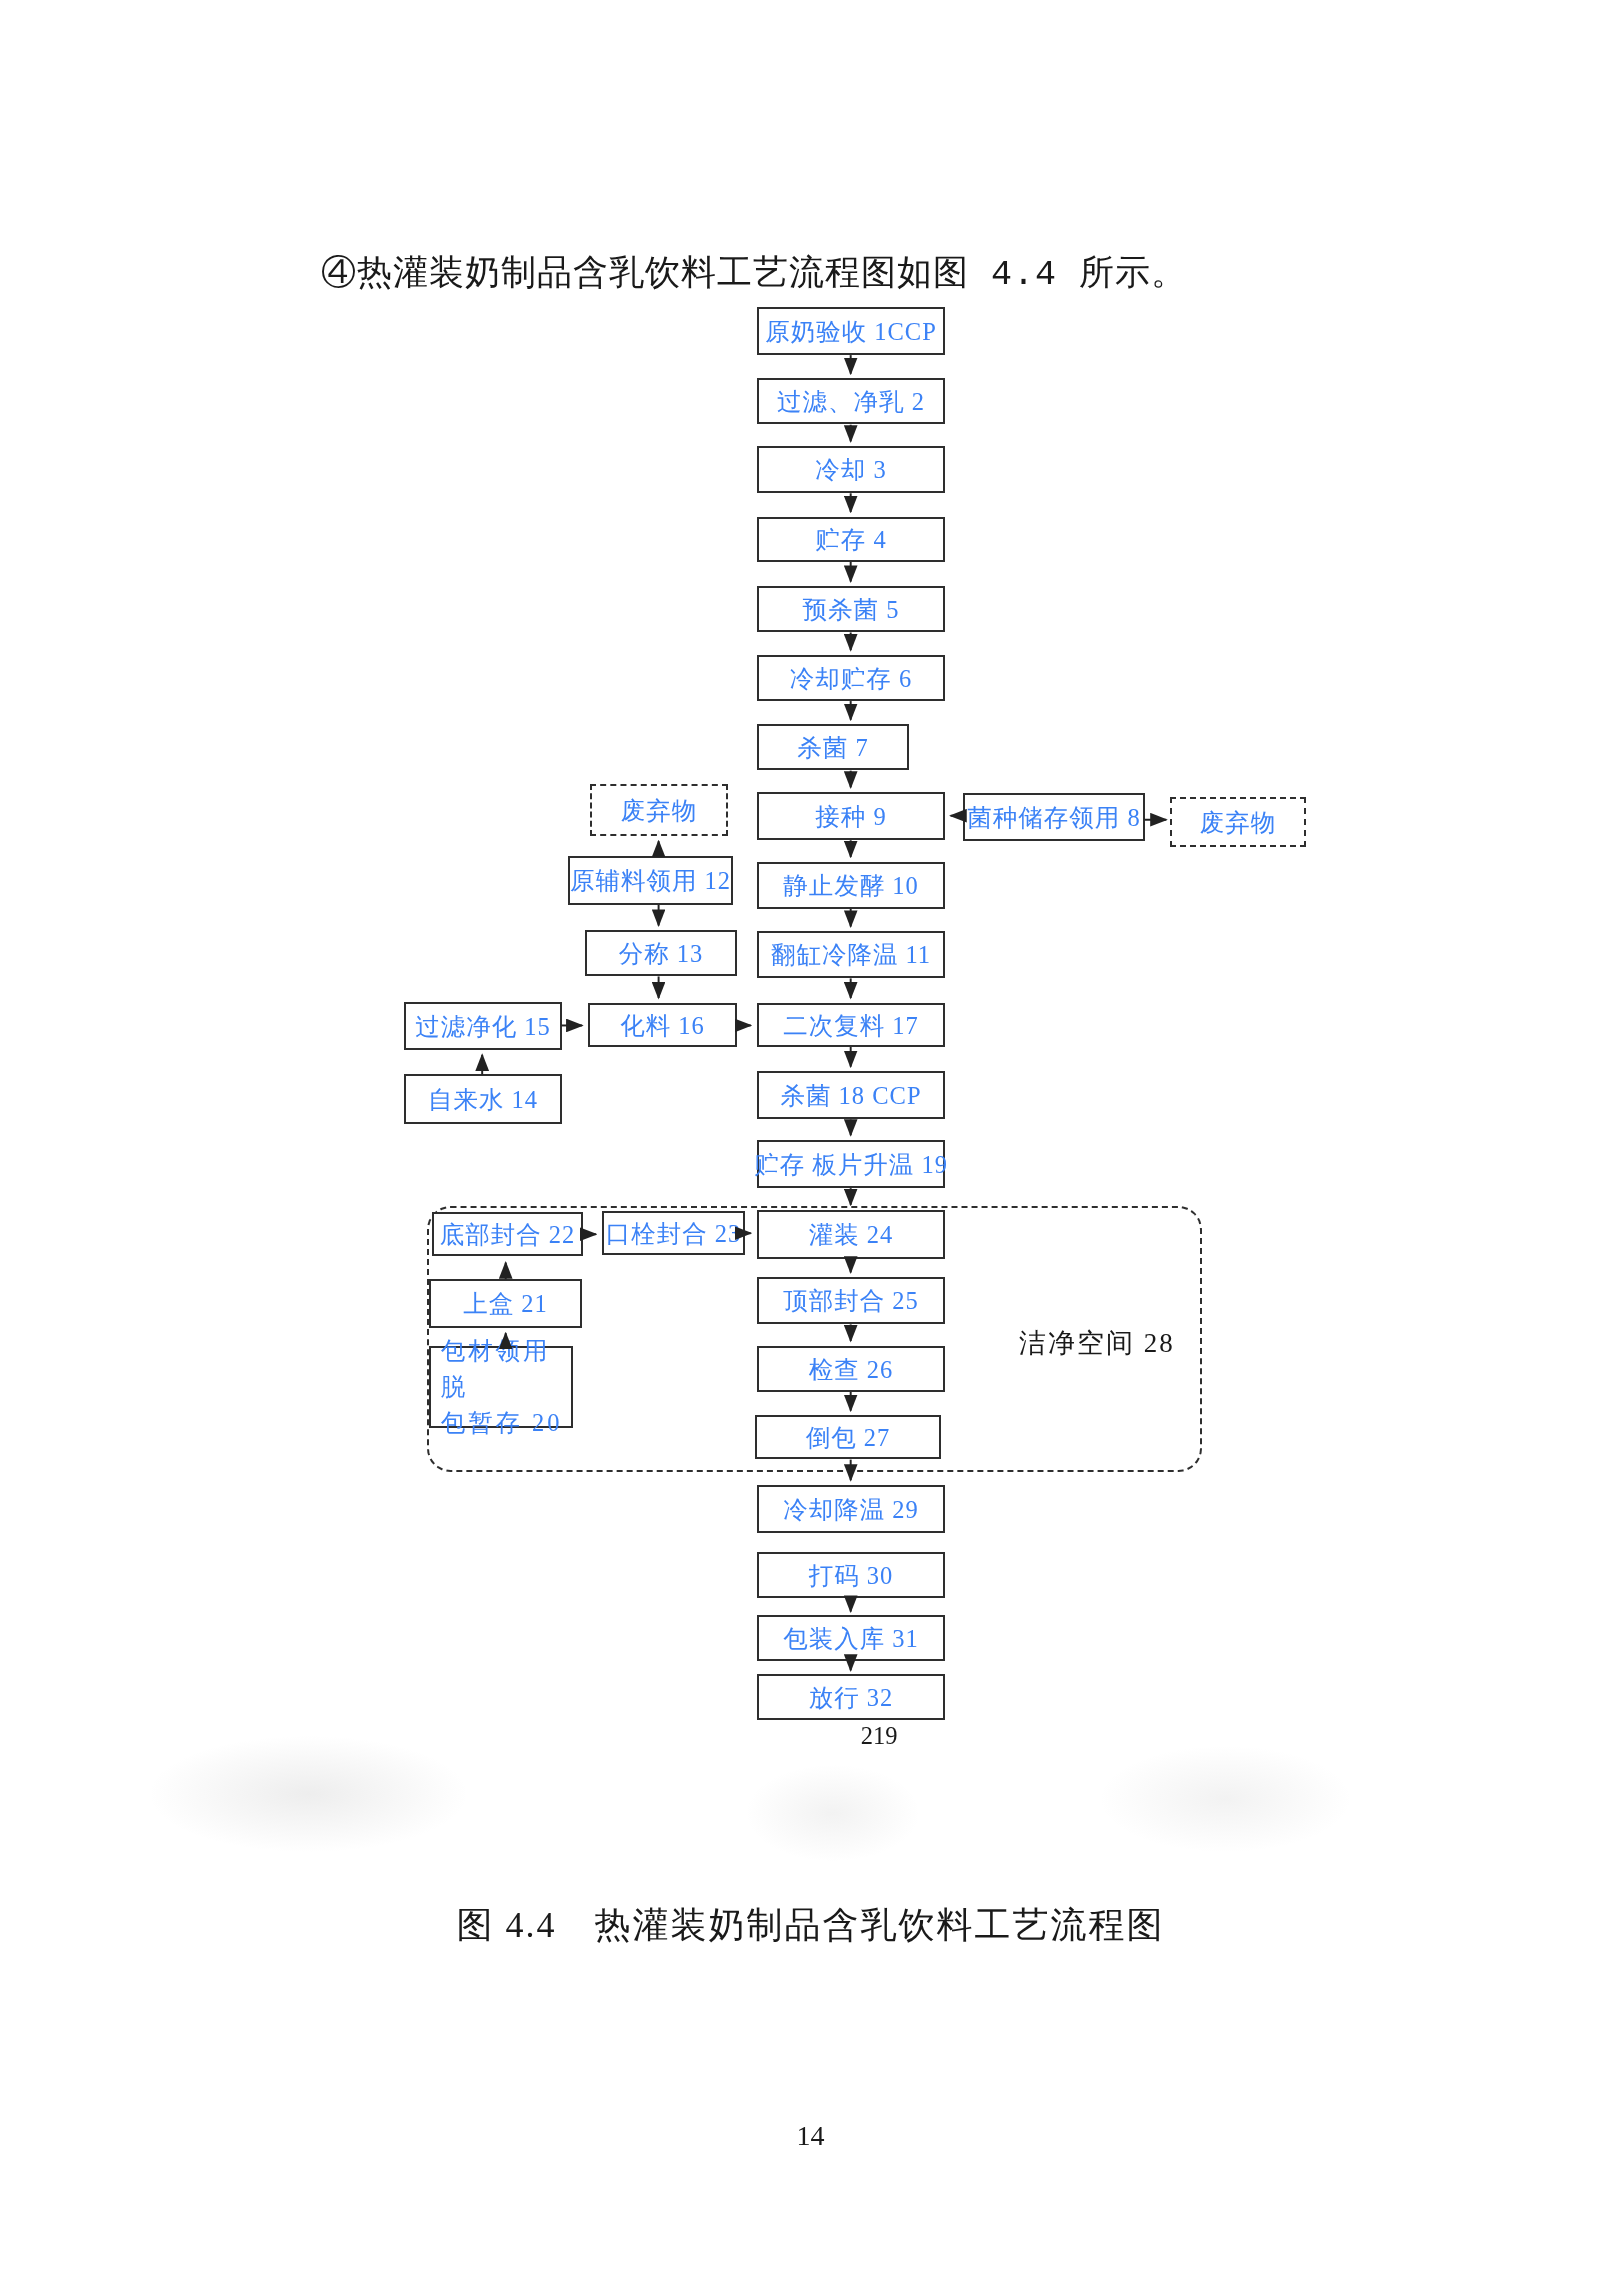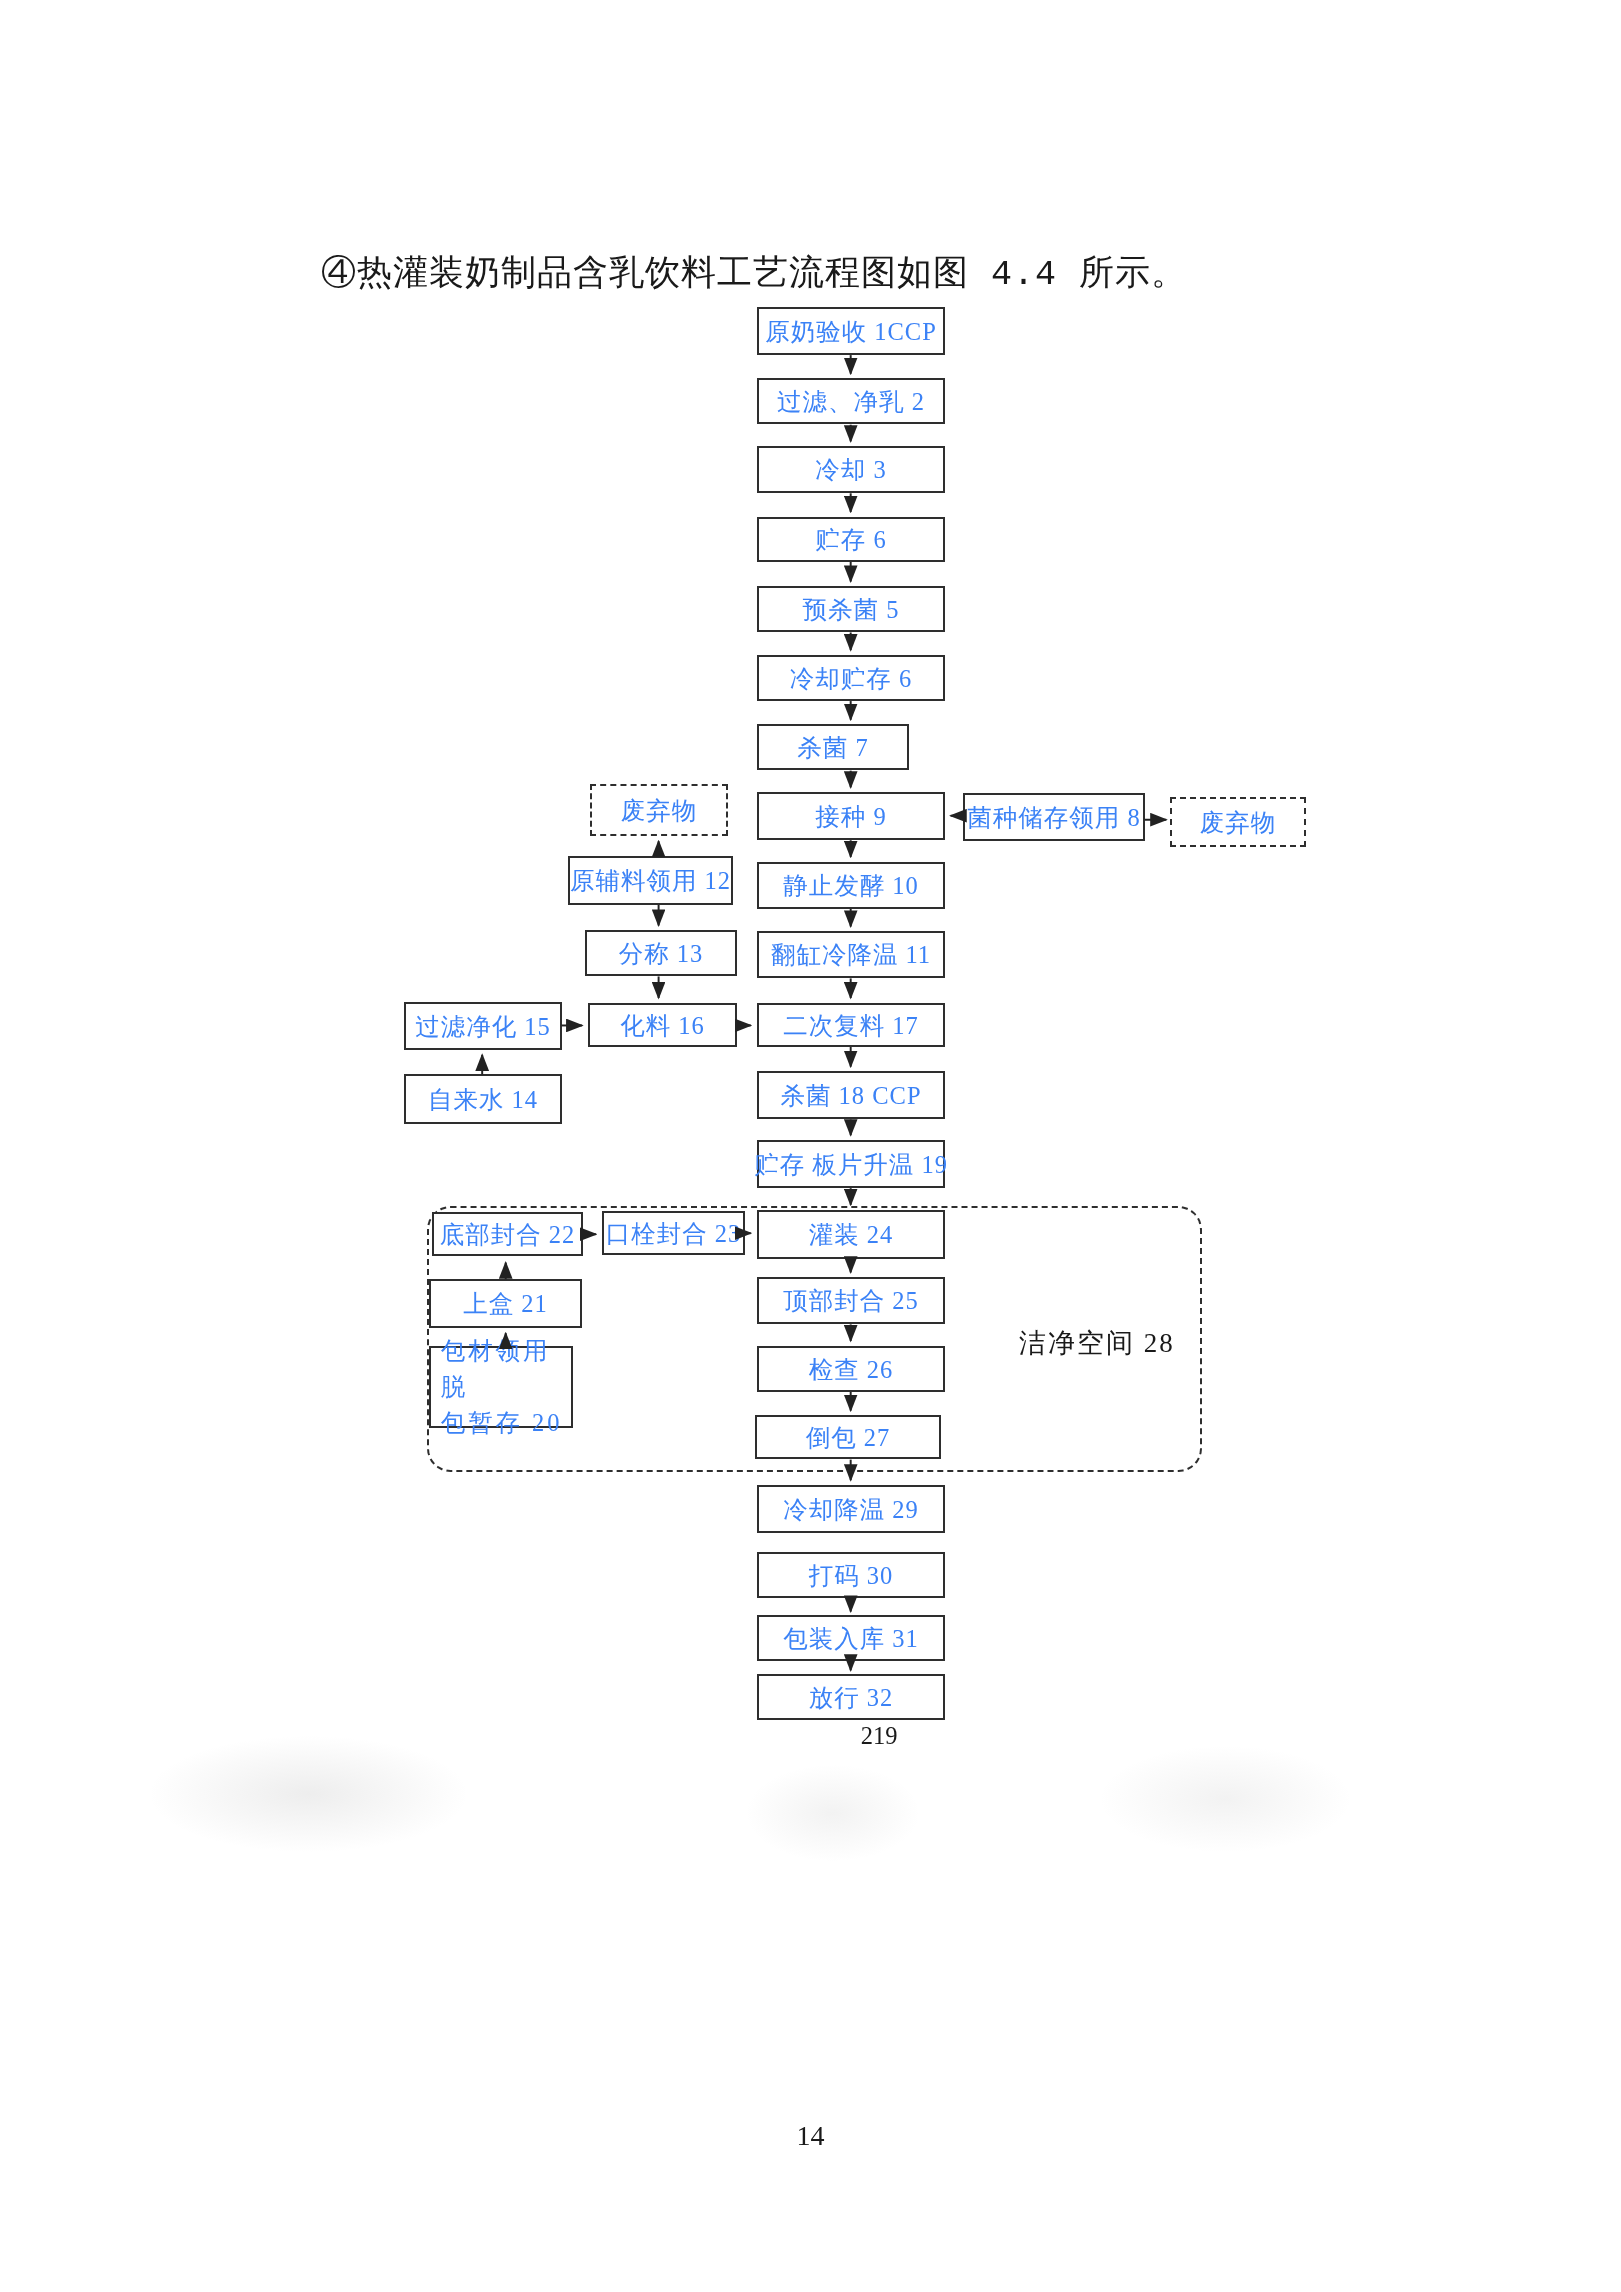--- a/index.html
+++ b/index.html
@@ -71,21 +71,21 @@
   <div class="smudge s3"></div>
 
   <p class="heading">④热灌装奶制品含乳饮料工艺流程图如图 4.4 所示。</p>
 
   <div class="region" style="left:427px;top:1206px;width:775px;height:266px"></div>
   <div class="region-label" style="left:1019px;top:1325px">洁净空间 28</div>
 
   <div class="node" style="left:757px;top:307px;width:188px;height:48px">原奶验收 1CCP</div>
   <div class="node" style="left:757px;top:378px;width:188px;height:46px">过滤、净乳 2</div>
   <div class="node" style="left:757px;top:446px;width:188px;height:47px">冷却 3</div>
-  <div class="node" style="left:757px;top:517px;width:188px;height:45px">贮存 6</div>
+  <div class="node" style="left:757px;top:517px;width:188px;height:45px">贮存 4</div>
   <div class="node" style="left:757px;top:586px;width:188px;height:46px">预杀菌 5</div>
   <div class="node" style="left:757px;top:655px;width:188px;height:46px">冷却贮存 6</div>
   <div class="node" style="left:757px;top:724px;width:152px;height:46px">杀菌 7</div>
   <div class="node" style="left:757px;top:792px;width:188px;height:48px">接种 9</div>
   <div class="node" style="left:757px;top:862px;width:188px;height:47px">静止发酵 10</div>
   <div class="node" style="left:757px;top:931px;width:188px;height:47px">翻缸冷降温 11</div>
   <div class="node" style="left:757px;top:1003px;width:188px;height:44px">二次复料 17</div>
   <div class="node" style="left:757px;top:1071px;width:188px;height:48px">杀菌 18 CCP</div>
   <div class="node" style="left:757px;top:1140px;width:188px;height:48px">贮存 板片升温 19</div>
   <div class="node" style="left:757px;top:1210px;width:188px;height:49px">灌装 24</div>
@@ -154,17 +154,18 @@
       <line class="edge dash" x1="1168" y1="836" x2="1190" y2="836" marker-end="url(#ah)"></line>
       <line class="edge" x1="595" y1="1259" x2="608" y2="1259" marker-end="url(#ah)"></line>
       <line class="edge" x1="760" y1="1258" x2="766" y2="1258" marker-end="url(#ah)"></line>
       <line class="edge" x1="516" y1="1305" x2="516" y2="1288" marker-end="url(#ah)"></line>
       <line class="edge" x1="516" y1="1373" x2="516" y2="1360" marker-end="url(#ah)"></line>
     </g>
   </svg>
 
   <div class="footnote">219</div>
 
+  <p class="caption">图 4.4　热灌装奶制品含乳饮料工艺流程图</p>
 
   <p class="page-number">14</p>
 
 </div>
 
 
 </body></html>

